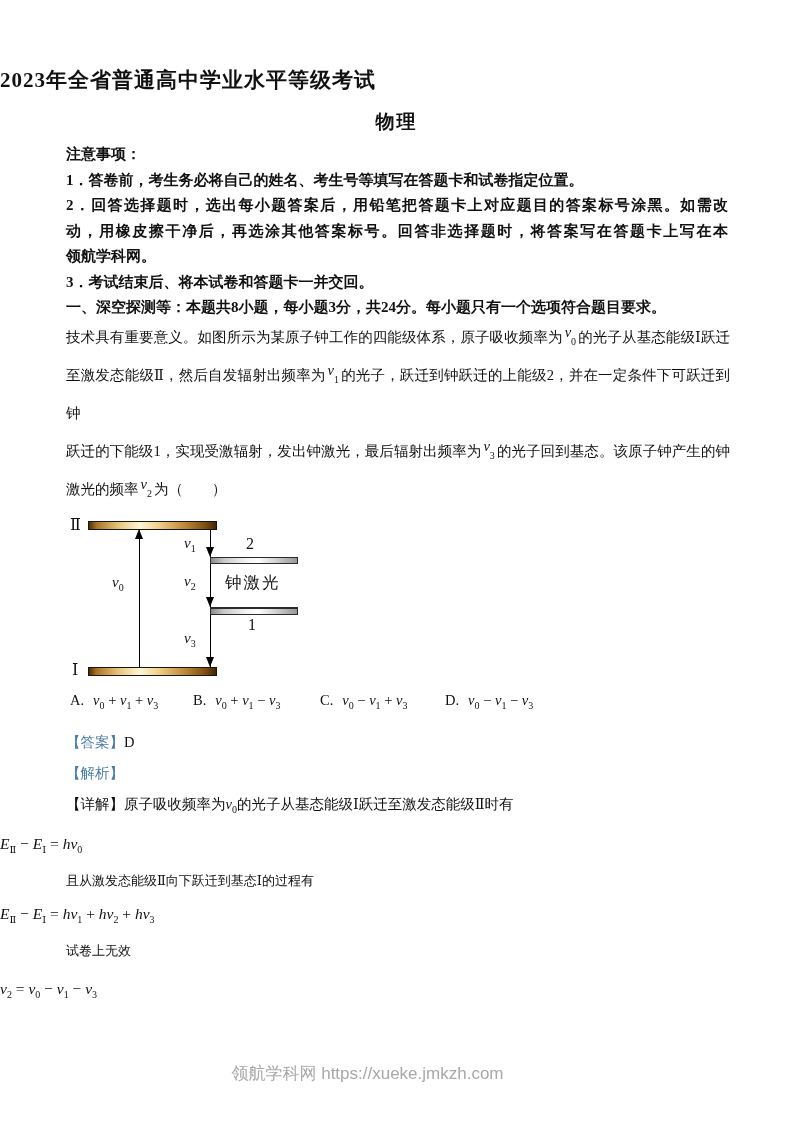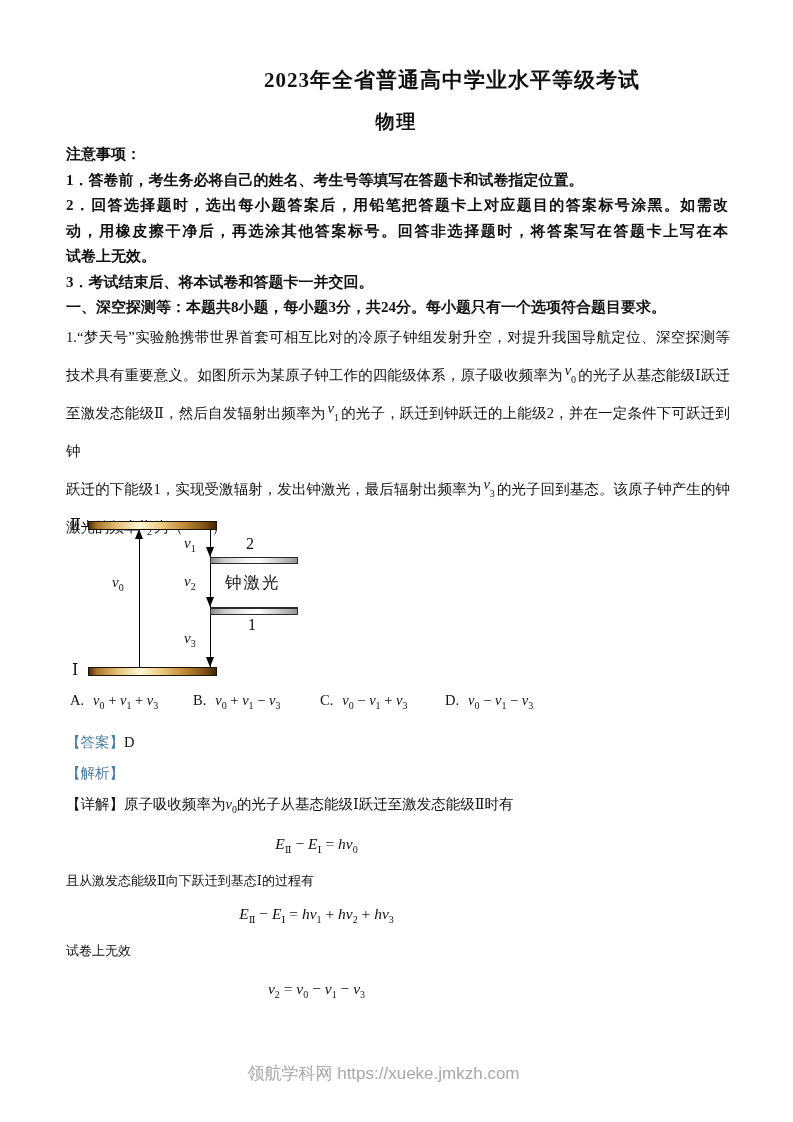--- a/index.html
+++ b/index.html
@@ -4,21 +4,21 @@
 <style>
   html,body{margin:0;padding:0;}
   body{
     width:793px;height:1122px;position:relative;background:#ffffff;
     font-family:"Liberation Serif","DejaVu Serif",serif;
     color:#111;overflow:hidden;
   }
   .abs{position:absolute;}
 
   
-  .title1{top:66px;left:0;width:640px;text-align:right;font-size:21px;font-weight:bold;letter-spacing:1px;}
+  .title1{top:66px;left:0;width:640px;text-align:left;font-size:21px;font-weight:bold;letter-spacing:1px;}
   .title2{top:109px;left:0;width:793px;text-align:center;font-size:19px;font-weight:bold;letter-spacing:2px;}
 
   
   .notice{top:142px;left:66px;width:662px;font-size:15px;font-weight:bold;line-height:25.6px;}
   .notice .just{text-align:justify;text-align-last:justify;}
   .section-heading{top:295px;left:66px;width:662px;font-size:15px;font-weight:bold;line-height:25.6px;}
 
   
   .question{top:318px;left:66px;width:664px;font-size:14.5px;line-height:38px;}
   .q-line{white-space:nowrap;}
@@ -47,46 +47,45 @@
   
   .option{top:692px;font-size:14.5px;white-space:nowrap;}
   .opt-label{margin-right:9px;}
 
   
   .ansline{left:66px;font-size:14.5px;}
   .tag-blue{color:#4a7ca6;margin-top:25px;}
   .detail{top:795px;left:66px;width:664px;font-size:14.5px;}
 
   
-  .equation{left:0;width:633px;text-align:center;font-size:15.5px;}
+  .equation{left:0;width:633px;text-align:left;font-size:15.5px;}
   .plainline{left:66px;width:664px;font-size:13px;}
 
   
-  .footer{top:1062px;left:16px;width:735px;text-align:center;font-size:17px;color:#a8a8a8;
+  .footer{top:1062px;left:0;width:735px;text-align:center;font-size:17px;color:#a8a8a8;
           font-family:"Liberation Sans","DejaVu Sans",sans-serif;}
 </style>
 </head>
 <body>
 
 <div class="abs title1">2023年全省普通高中学业水平等级考试</div>
 <div class="abs title2">物理</div>
 
 <div class="abs notice">
   <div>注意事项：</div>
   <div>1．答卷前，考生务必将自己的姓名、考生号等填写在答题卡和试卷指定位置。</div>
   <div class="just">2．回答选择题时，选出每小题答案后，用铅笔把答题卡上对应题目的答案标号涂黑。如需改</div>
   <div class="just">动，用橡皮擦干净后，再选涂其他答案标号。回答非选择题时，将答案写在答题卡上写在本</div>
-  <div>试卷上无效。</div>
+  <div>领航学科网。</div>
   <div>3．考试结束后、将本试卷和答题卡一并交回。</div>
 </div>
 
 <div class="abs section-heading">一、深空探测等：本题共8小题，每小题3分，共24分。每小题只有一个选项符合题目要求。</div>
 
 <div class="abs question">
-  <div class="q-line just">1.“梦天号”实验舱携带世界首套可相互比对的冷原子钟组发射升空，对提升我国导航定位、深空探测等</div>
   <div class="q-line just">技术具有重要意义。如图所示为某原子钟工作的四能级体系，原子吸收频率为<span class="math raised"><span class="mvar">ν</span><sub>0</sub></span>的光子从基态能级Ⅰ跃迁</div>
   <div class="q-line just">至激发态能级Ⅱ，然后自发辐射出频率为<span class="math raised"><span class="mvar">ν</span><sub>1</sub></span>的光子，跃迁到钟跃迁的上能级2，并在一定条件下可跃迁到钟</div>
   <div class="q-line just">跃迁的下能级1，实现受激辐射，发出钟激光，最后辐射出频率为<span class="math raised"><span class="mvar">ν</span><sub>3</sub></span>的光子回到基态。该原子钟产生的钟</div>
   <div class="q-line">激光的频率<span class="math raised"><span class="mvar">ν</span><sub>2</sub></span>为（　　）</div>
 </div>
 
 <div class="abs diagram">
   <div class="dlevel" style="left:6px;top:3px;">Ⅱ</div>
   <div class="bar bar-gold" style="left:24px;top:9px;width:129px;height:9px;"></div>
 

